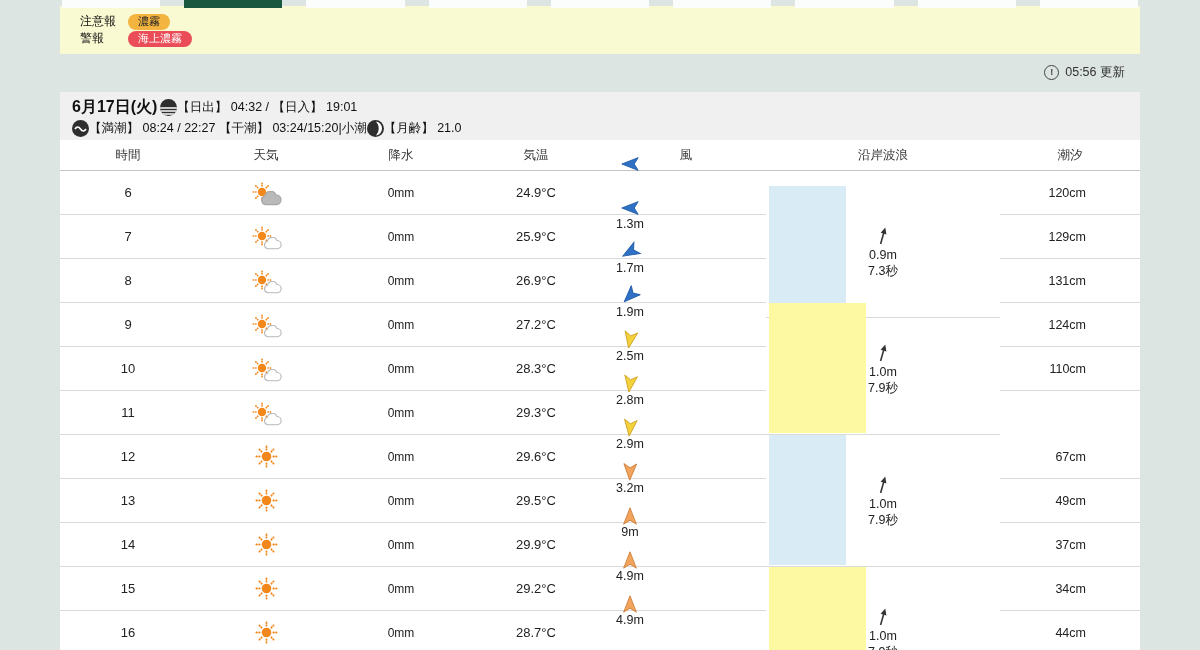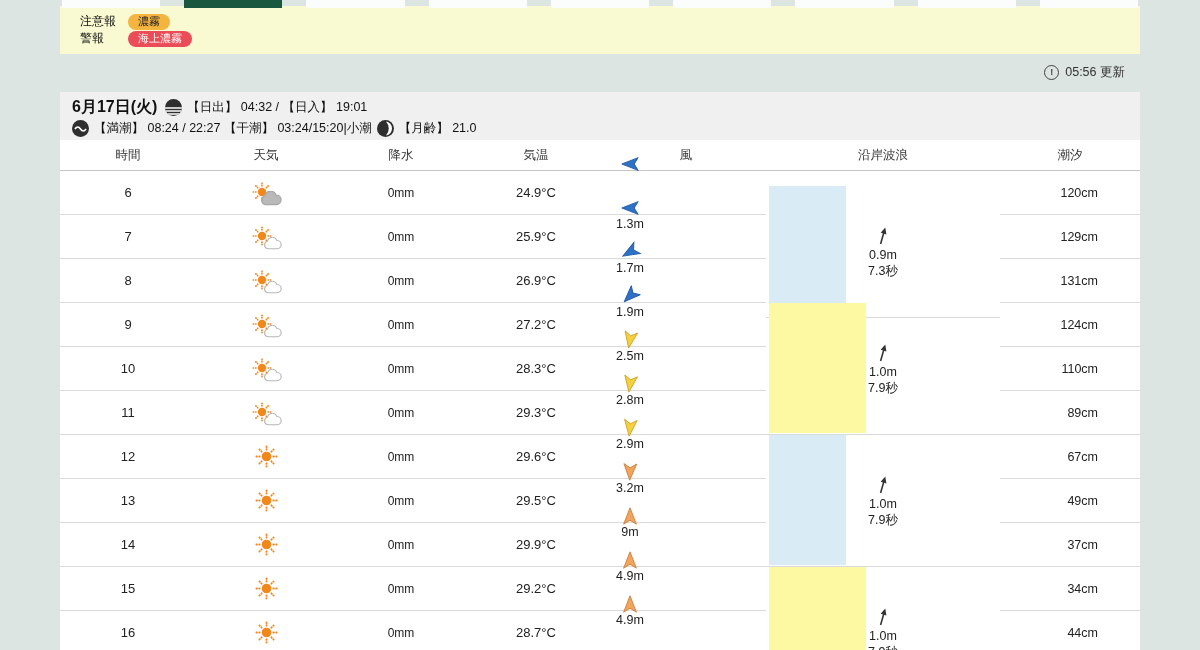--- a/index.html
+++ b/index.html
@@ -18,21 +18,21 @@
   .banner .aline{display:flex;align-items:center;height:17px;font-size:12px;color:#111;}
   .alert-label{display:inline-block;width:48px;}
   .badge{display:inline-block;border-radius:9px;padding:1px 10px 2px;font-size:11px;line-height:13px;}
   .badge.warn{background:#ea4d57;color:#fff;}
   .badge.adv{background:#f3b440;color:#222;}
   
   .updateline{height:24px;margin:6px 75px 0 0;display:flex;justify-content:flex-end;align-items:center;gap:6px;font-size:12.5px;color:#333;}
   .info-icon{width:13px;height:13px;border:1.4px solid #444;border-radius:50%;display:flex;align-items:center;justify-content:center;font-size:9px;font-weight:bold;color:#444;line-height:1;}
   
   .datebar{margin:8px 60px 0;background:#f0f0f0;height:48px;box-sizing:border-box;padding:5px 12px;}
-  .dline{display:flex;align-items:center;gap:5px;font-size:12.5px;color:#111;}
+  .dline{display:flex;align-items:center;font-size:12.5px;color:#111;}
   .dline.l2{margin-top:2px;}
   .date-title{font-size:16px;font-weight:bold;margin-right:3px;}
   .mini-icon{width:17px;height:17px;display:block;}
   
   .table{margin:0 60px;background:#fff;}
   .thead{display:flex;height:30px;border-bottom:1px solid #c5c5c5;}
   .thead > span{display:flex;align-items:center;justify-content:center;font-size:12.5px;color:#333;}
   .c-time{width:136px;}
   .c-wx{width:140px;}
   .c-precip{width:130px;}
@@ -44,21 +44,21 @@
   .row{display:flex;height:44px;}
   .row > div{display:flex;align-items:center;justify-content:center;border-bottom:1px solid #dadada;box-sizing:border-box;}
   .row > .c-wave{border-bottom:none;}
   .row > .c-time{font-size:13px;}
   .row > .c-precip{font-size:12px;}
   .row > .c-temp{font-size:13px;}
   .row > .c-wind{justify-content:flex-start;}
   .wind-box{width:48px;display:flex;flex-direction:column;align-items:center;gap:46px;}
   .wind-arrow svg{display:block;width:20px;height:20px;}
   .wind-speed{font-size:12.5px;margin-top:-3px;}
-  .row > .c-tide{justify-content:flex-end;padding-right:42px;font-size:12.5px;text-align:right;}
+  .row > .c-tide{justify-content:flex-end;padding-right:54px;font-size:12.5px;text-align:right;}
   
   .wx{position:relative;width:36px;height:26px;}
   .sun-svg{position:absolute;left:4px;top:2px;width:20px;height:20px;}
   .cloud-svg{position:absolute;right:2px;bottom:0px;width:19px;height:13px;}
   .cloud-svg path{fill:#fff;stroke:#b8b8b8;stroke-width:1.2;}
   .wx-sun .sun-svg{left:7px;top:1px;width:23px;height:23px;}
   .wx-sun-gray-cloud .cloud-svg{width:22px;height:15px;}
   .wx-sun-gray-cloud .cloud-svg path{fill:#b9b9b9;stroke:#a8a8a8;}
   
   .wave-layer{position:absolute;top:0;left:0;right:0;bottom:0;}
@@ -406,23 +406,20 @@
       <div class="wind-box">
         <span class="wind-arrow">
           <svg viewBox="0 0 22 22" style="transform: rotate(-172deg);">
                   <path d="M11 2 L18 20 L11 15.6 L4 20 Z" stroke-width="1" fill="#f4d23c" stroke="#d1a32a"></path>
                 </svg>
         </span>
         <span class="wind-speed js-speed">2.9m</span>
       </div>
     </div>
     <div class="c-wave"></div>
-    <div class="c-tide">
-            <span class="js-tide">89cm</span>
-          </div>
   </div>
 
   <div class="row">
     <div class="c-time">
             <span class="js-hour">12</span>
           </div>
     <div class="c-wx">
       <div class="wx wx-sun">
         <svg class="sun-svg" viewBox="0 0 24 24">
           <circle cx="12" cy="12" r="5" fill="#f2881c"></circle>

